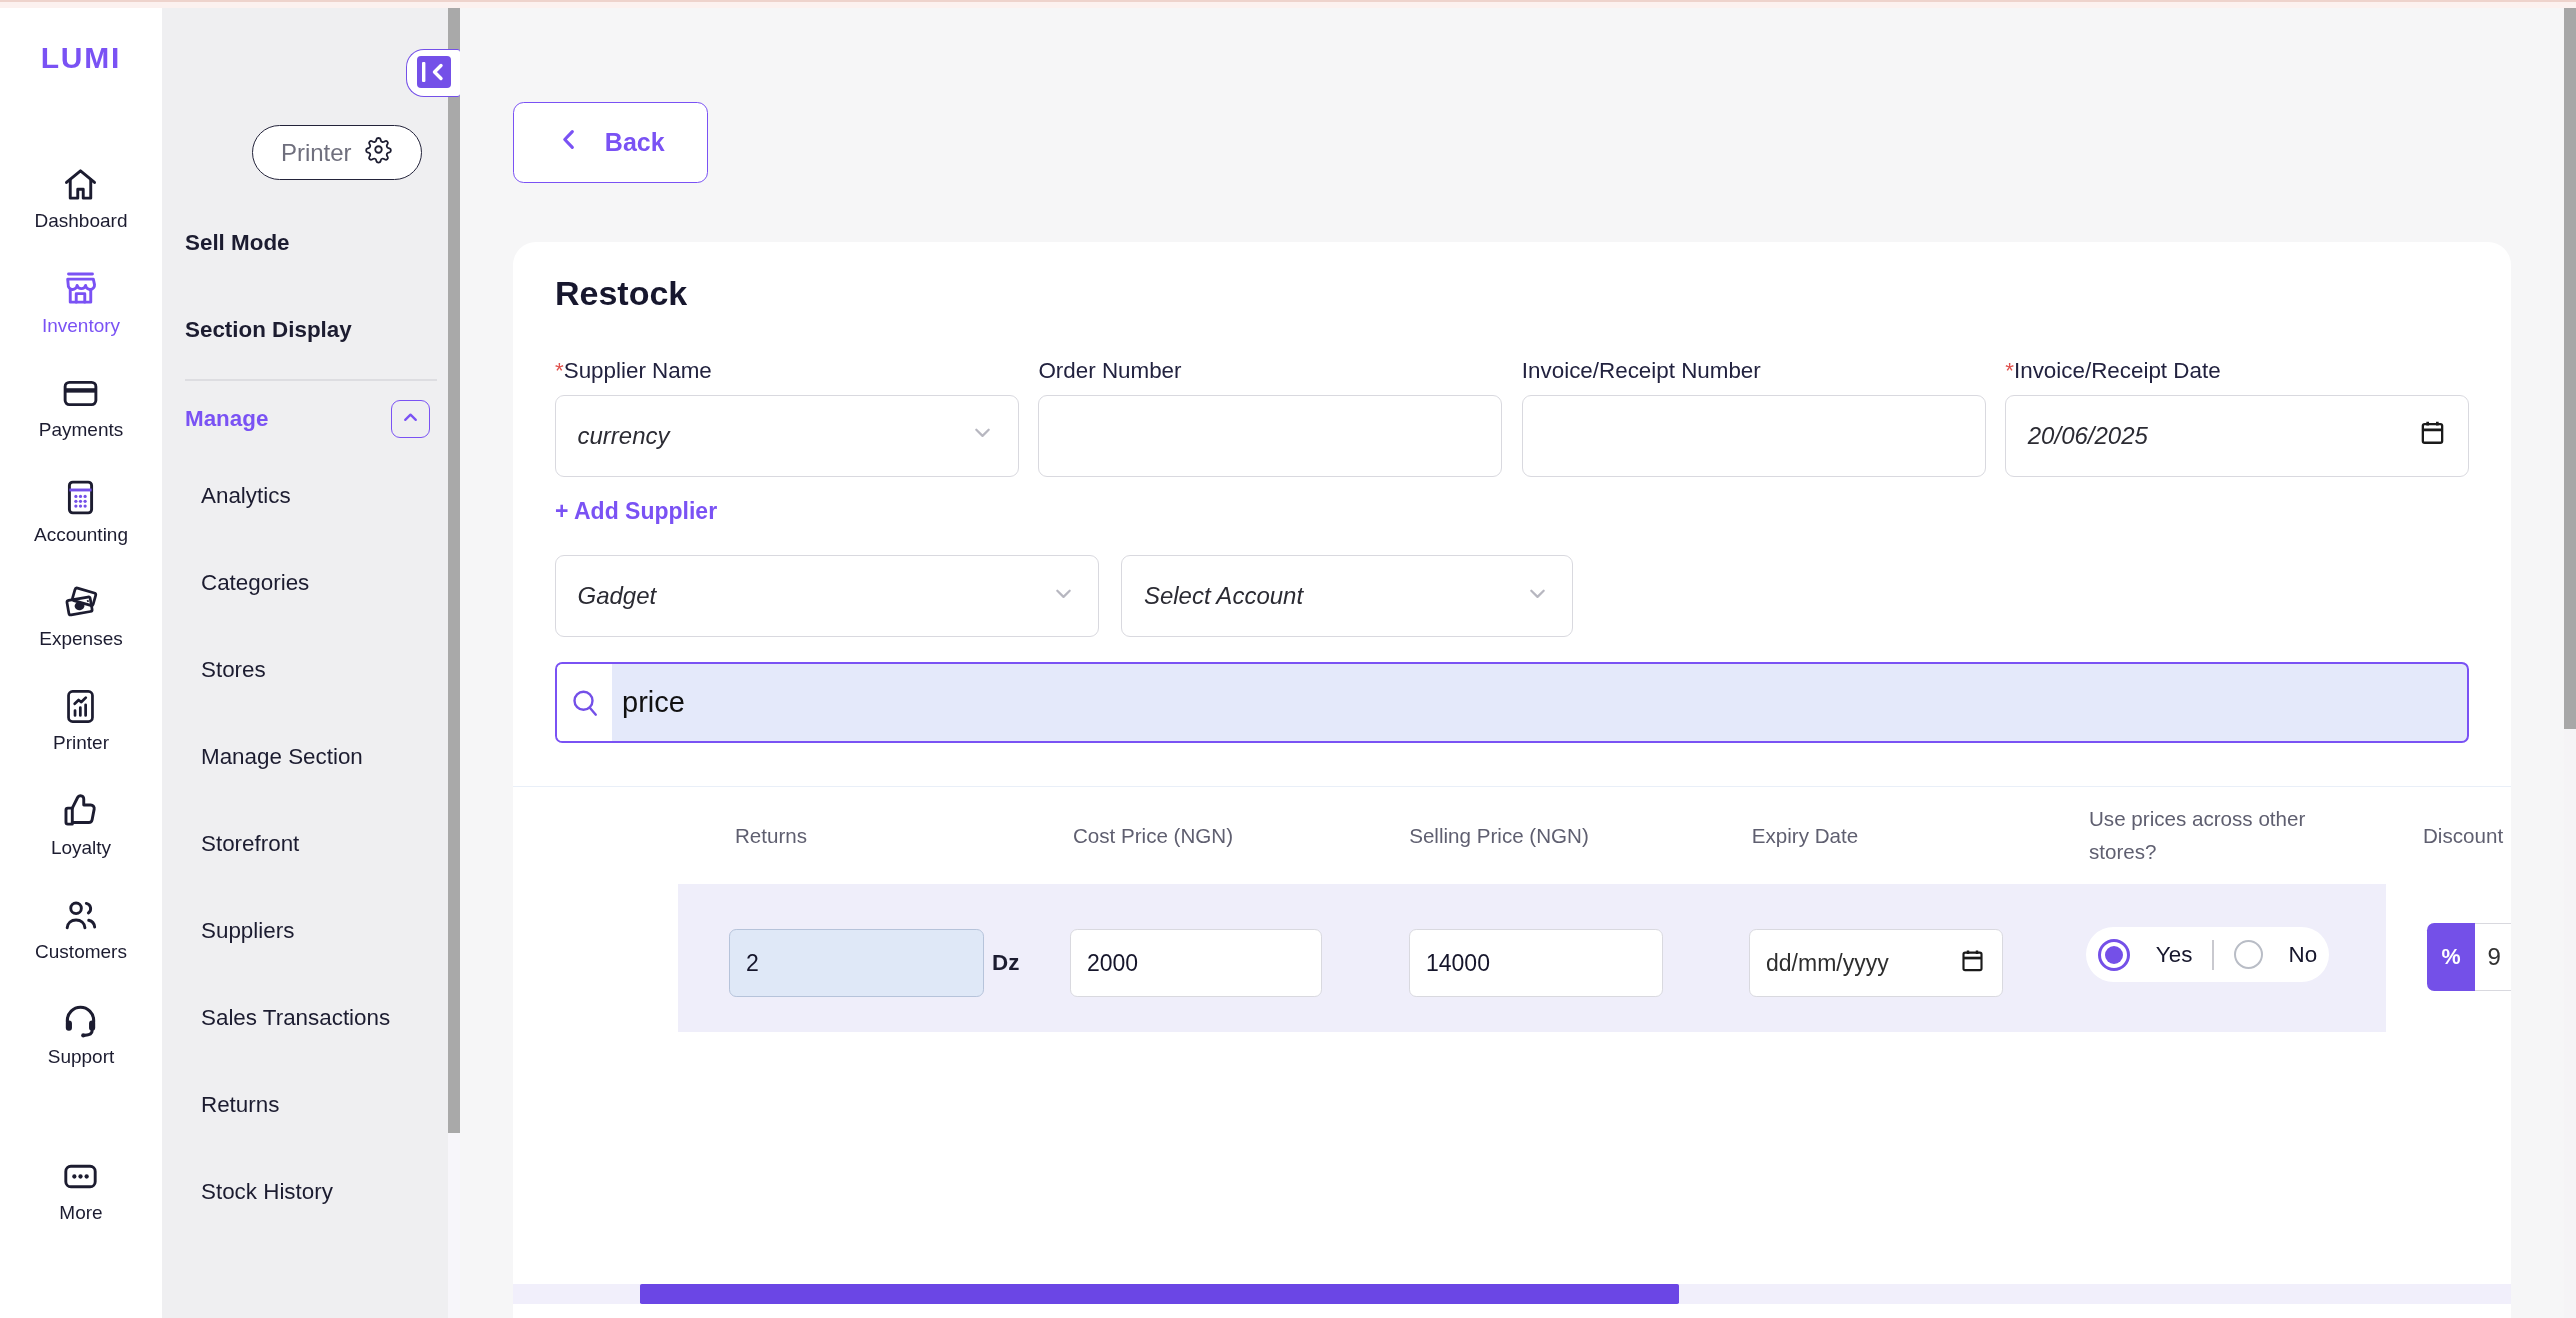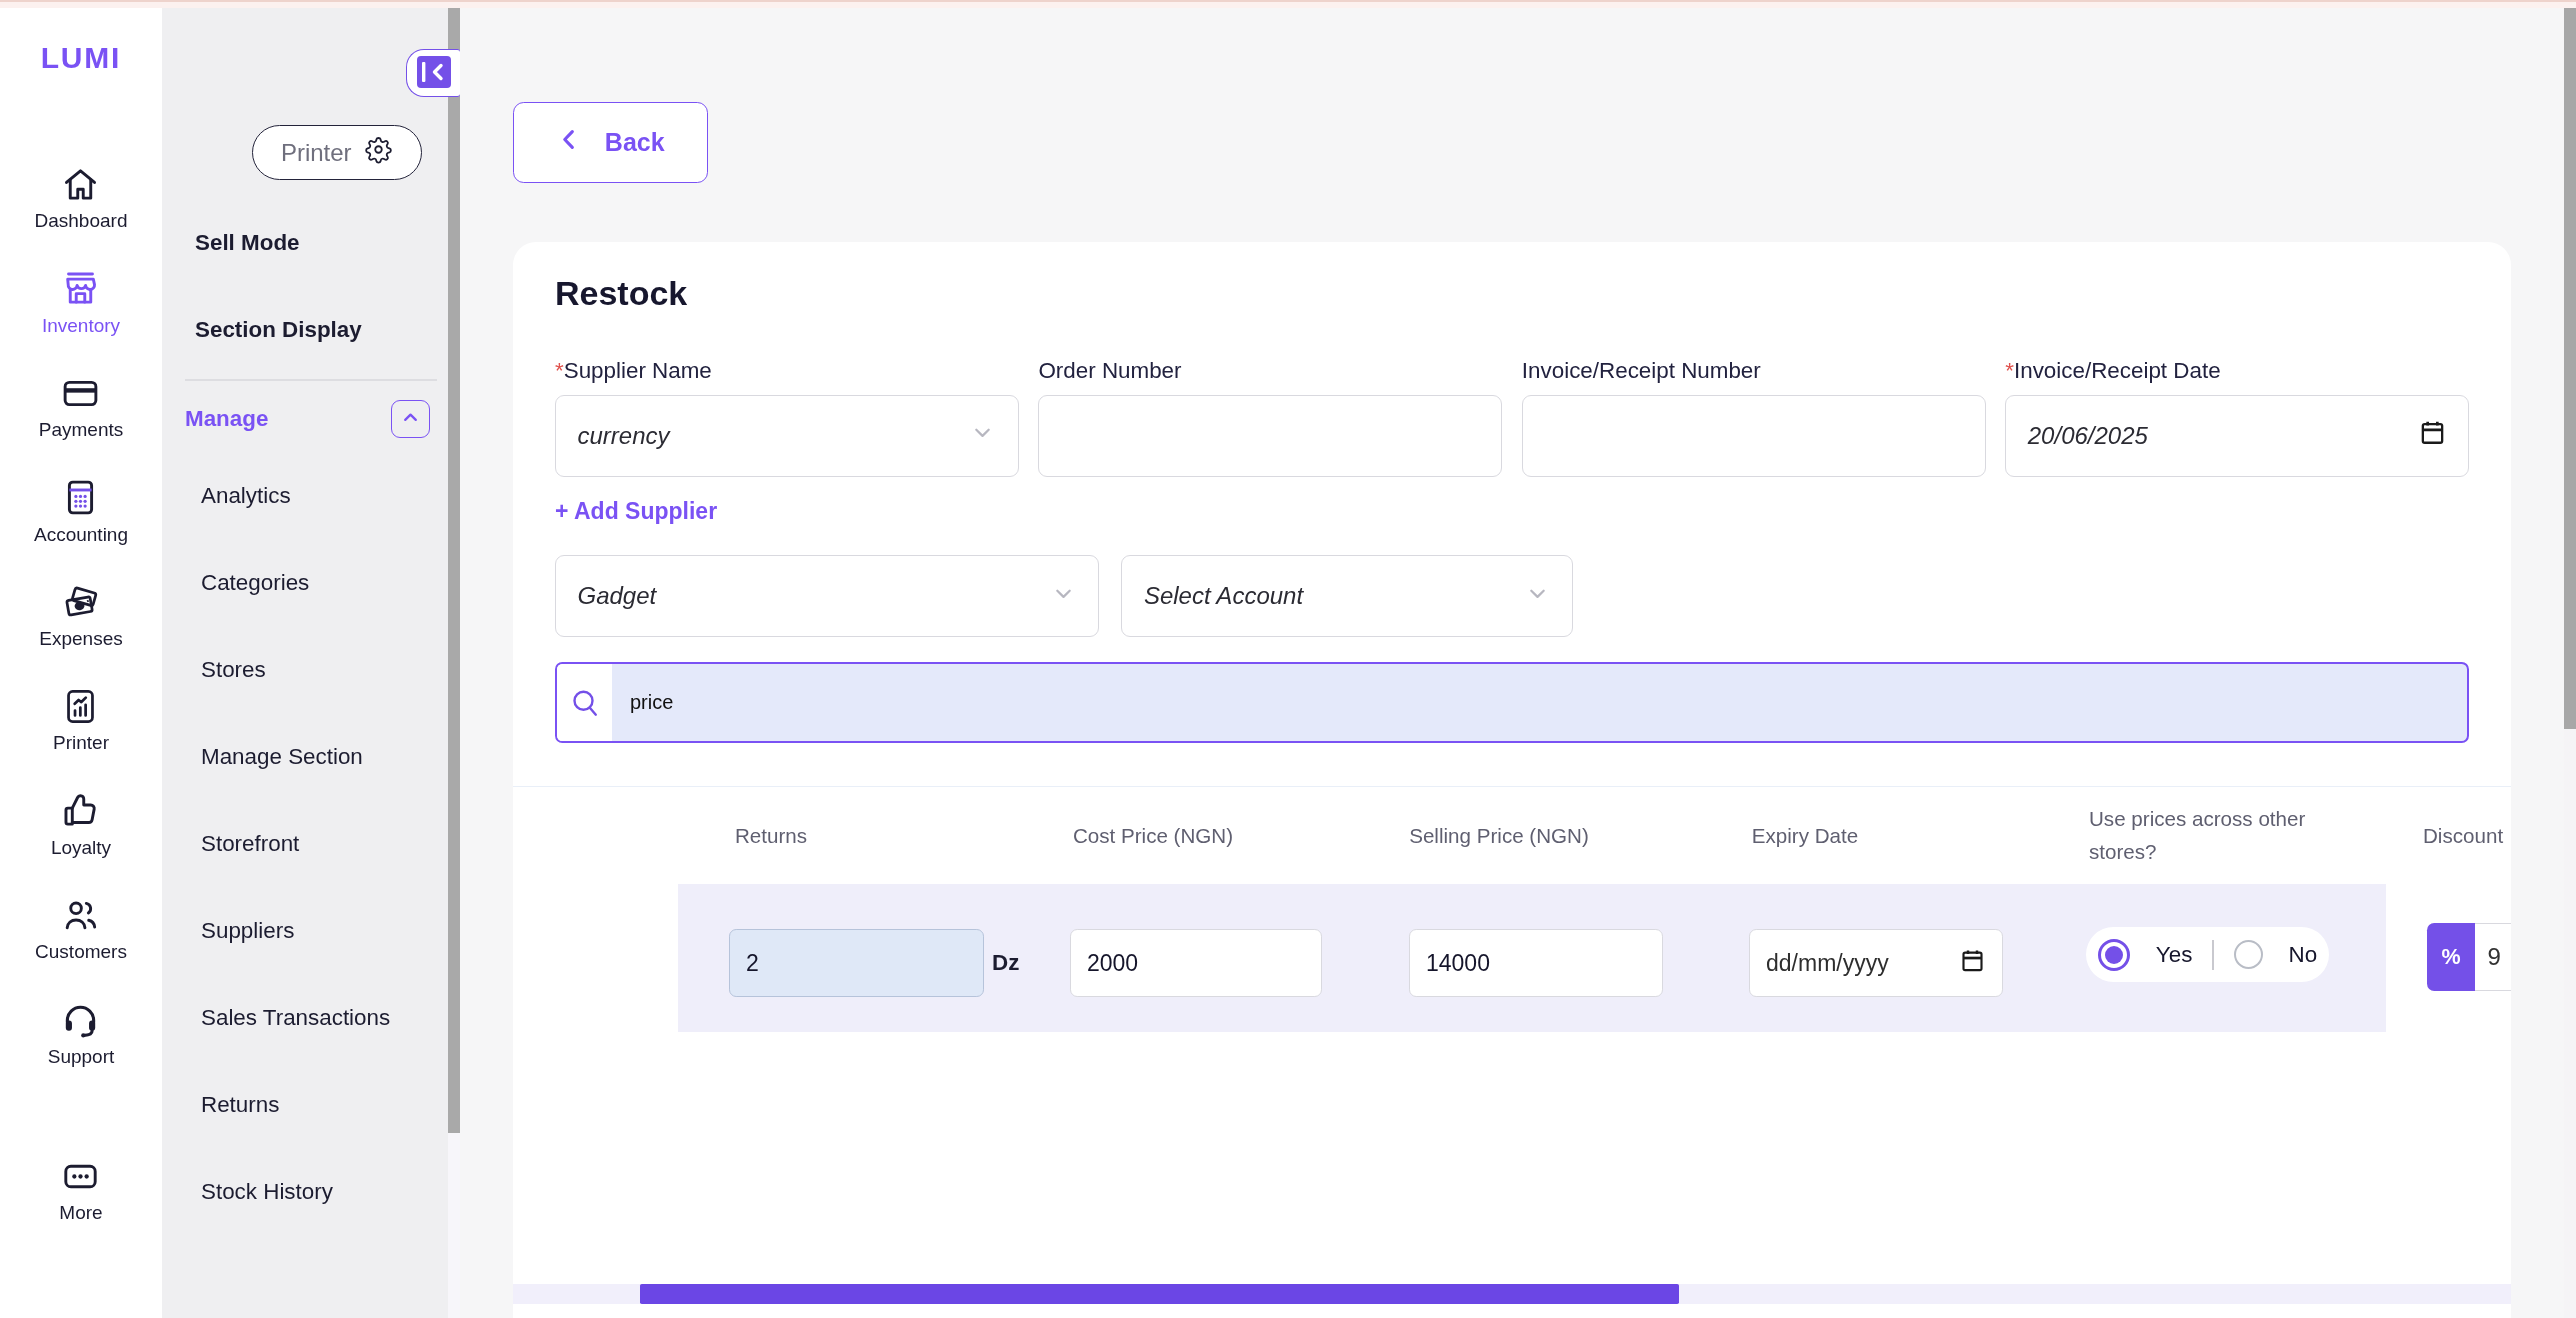--- a/index.html
+++ b/index.html
@@ -21,21 +21,21 @@
   .plabel { font-size: 19px; font-weight: 500; }
 
   
   .secondary-sidebar { flex: 0 0 298px; width: 298px; background: #efeff1; position: relative; z-index: 4; }
   .s-scrollbar { position: absolute; top: 0; right: 0; width: 11.6px; height: 100%; background: #f7f6fa; }
   .s-thumb { position: absolute; top: 8px; left: 0; width: 11.6px; height: 1125px; background: #a9a9a9; }
   .collapse-btn { position: absolute; top: 49px; right: 0; width: 54px; height: 48px; background: #fff; border: 1.8px solid #7450E8; border-right: none; border-radius: 18px 2.7px 2.7px 18px; display: flex; align-items: center; justify-content: center; padding-left: 6.3px; cursor: pointer; z-index: 6; }
   .printer-btn { margin-top: 125px; margin-left: 90px; width: 170px; height: 55px; border: 1.8px solid #23233a; border-radius: 29px; background: #fff; display: flex; align-items: center; justify-content: center; gap: 12.5px; font-size: 24px; color: #6f6f7d; cursor: pointer; font-family: inherit; }
   .printer-btn svg { width: 29px; height: 29px; color: #1c1c30; }
   .snav { margin-top: 19.7px; }
-  .snav-item { height: 87px; display: flex; align-items: center; padding-left: 33px; font-size: 22.4px; font-weight: 600; color: #1C1C30; cursor: pointer; }
+  .snav-item { height: 87px; display: flex; align-items: center; padding-left: 23px; font-size: 22.4px; font-weight: 600; color: #1C1C30; cursor: pointer; }
   .snav-divider { height: 1.8px; background: #dddde1; margin: 5.4px 23px; }
   .manage-row { height: 66px; display: flex; align-items: center; padding: 0 30px 0 23px; cursor: pointer; }
   .manage-label { font-size: 22.4px; font-weight: 600; color: #7A52F4; flex: 1; }
   .manage-toggle { width: 39px; height: 38px; border: 1.8px solid #7A52F4; border-radius: 9px; background: transparent; display: flex; align-items: center; justify-content: center; cursor: pointer; padding: 0; }
   .manage-toggle svg { width: 23px; height: 23px; }
   .snav-sub .snav-item { padding-left: 39px; font-weight: 500; }
   .snav-sub .snav-item.active { color: #7A52F4; }
 
   
   .main { flex: 1; background: #f6f6f7; position: relative; }
@@ -56,21 +56,21 @@
   .datebox svg { width: 29px; height: 29px; }
 
   .add-supplier { position: absolute; top: 256px; left: 42px; font-size: 23px; font-weight: 600; color: #7A52F4; cursor: pointer; text-decoration: none; }
   .form-row2 { position: absolute; top: 313px; left: 42px; display: flex; gap: 22.4px; }
   .form-row2 .selectbox.cat { width: 544px; gap: 20px; }
   .form-row2 .selectbox.acc { width: 452px; }
 
   .search-bar { position: absolute; top: 420px; left: 42px; width: 1914px; height: 81px; border: 2.7px solid #7A52F4; border-radius: 7.2px; background: #E4E9FA; display: flex; align-items: stretch; overflow: hidden; }
   .search-iconbox { flex: 0 0 55px; background: #fff; display: flex; align-items: center; justify-content: center; }
   .search-iconbox svg { width: 36px; height: 36px; }
-  .search-input { flex: 1; background: transparent; border: none; outline: none; font-size: 20px; color: #111; padding-left: 18px; font-family: inherit; }
+  .search-input { flex: 1; background: transparent; border: none; outline: none; font-size: 29px; color: #111; padding-left: 10px; font-family: inherit; }
 
   .thead { position: absolute; top: 544px; left: 0; width: 1998px; height: 98px; border-top: 1.8px solid #e9eff8; background: #fff; }
   .th { position: absolute; top: 50%; transform: translate(-50%, -50%); font-size: 20.6px; color: #5f5f70; font-weight: 500; white-space: nowrap; }
   .th.wrap { transform: translateY(-50%); white-space: normal; width: 259px; line-height: 1.65; }
   .th.cut { transform: translateY(-50%); }
 
   .trow { position: absolute; top: 642px; left: 0; width: 1998px; height: 148px; background: #fff; }
   .trow-band { position: absolute; left: 165px; top: 0; width: 1708px; height: 100%; background: #efeefa; }
   .cell-input { position: absolute; top: 45px; height: 68px; border: 1.8px solid #d9d9df; border-radius: 7.2px; background: #fff; font-size: 23px; color: #15152b; padding: 0 16px; font-family: inherit; outline: none; }
   .qty { left: 216px; width: 255px; background: #dfe8f7; border-color: #b6c3da; }

